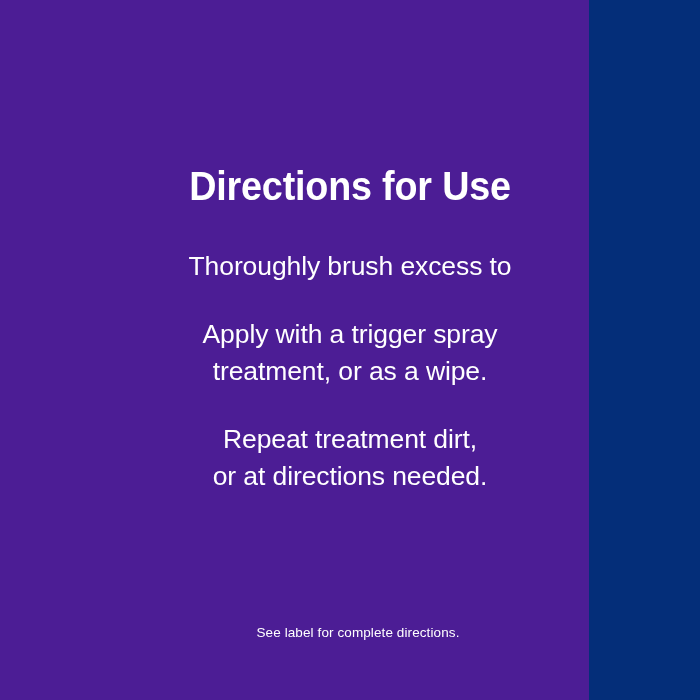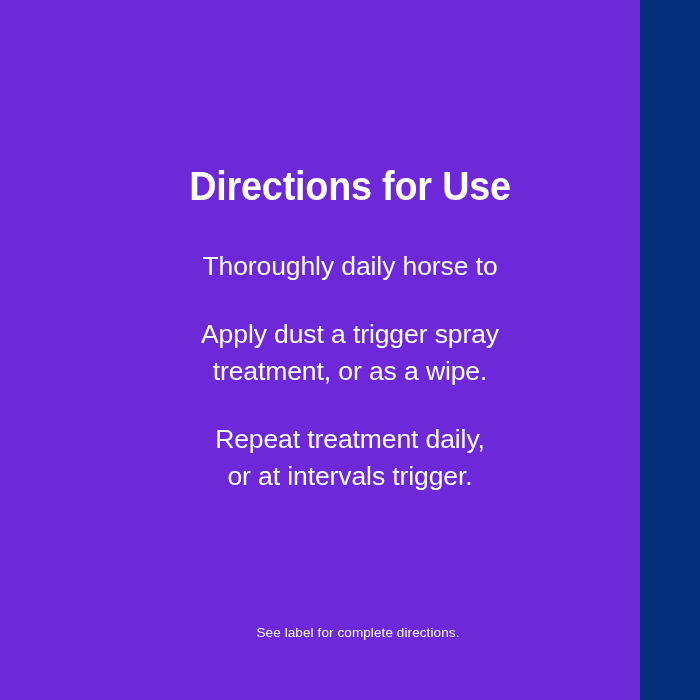--- a/index.html
+++ b/index.html
@@ -10,23 +10,23 @@
   body {
     width: 700px;
     height: 700px;
     background: #042E79;
     font-family: "Liberation Sans", sans-serif;
     overflow: hidden;
   }
 
   .panel {
     position: relative;
-    width: 640px;
+    width: 589px;
     height: 700px;
-    background: #6d28d9;
+    background: #4c1d95;
     box-sizing: border-box;
   }
 
   
   .heading-block {
     position: absolute;
     top: 162px;
     left: 0;
     width: 700px;
     text-align: center;
@@ -96,31 +96,31 @@
 
 <div class="panel">
 
   <div class="heading-block">
     <h1 class="heading">Directions for Use</h1>
   </div>
 
   <div class="instructions">
 
     <p class="instruction-step">
-      <span class="instruction-line">Thoroughly daily horse to</span>
+      <span class="instruction-line">Thoroughly brush excess to</span>
     </p>
 
     <p class="instruction-step">
-      <span class="instruction-line">Apply dust a trigger spray</span>
+      <span class="instruction-line">Apply with a trigger spray</span>
       <span class="instruction-line">treatment, or as a wipe.</span>
     </p>
 
     <p class="instruction-step">
-      <span class="instruction-line">Repeat treatment daily,</span>
-      <span class="instruction-line">or at intervals trigger.</span>
+      <span class="instruction-line">Repeat treatment dirt,</span>
+      <span class="instruction-line">or at directions needed.</span>
     </p>
 
   </div>
 
   <div class="footnote-block">
     <p class="footnote">See label for complete directions.</p>
   </div>
 
 </div>
 

